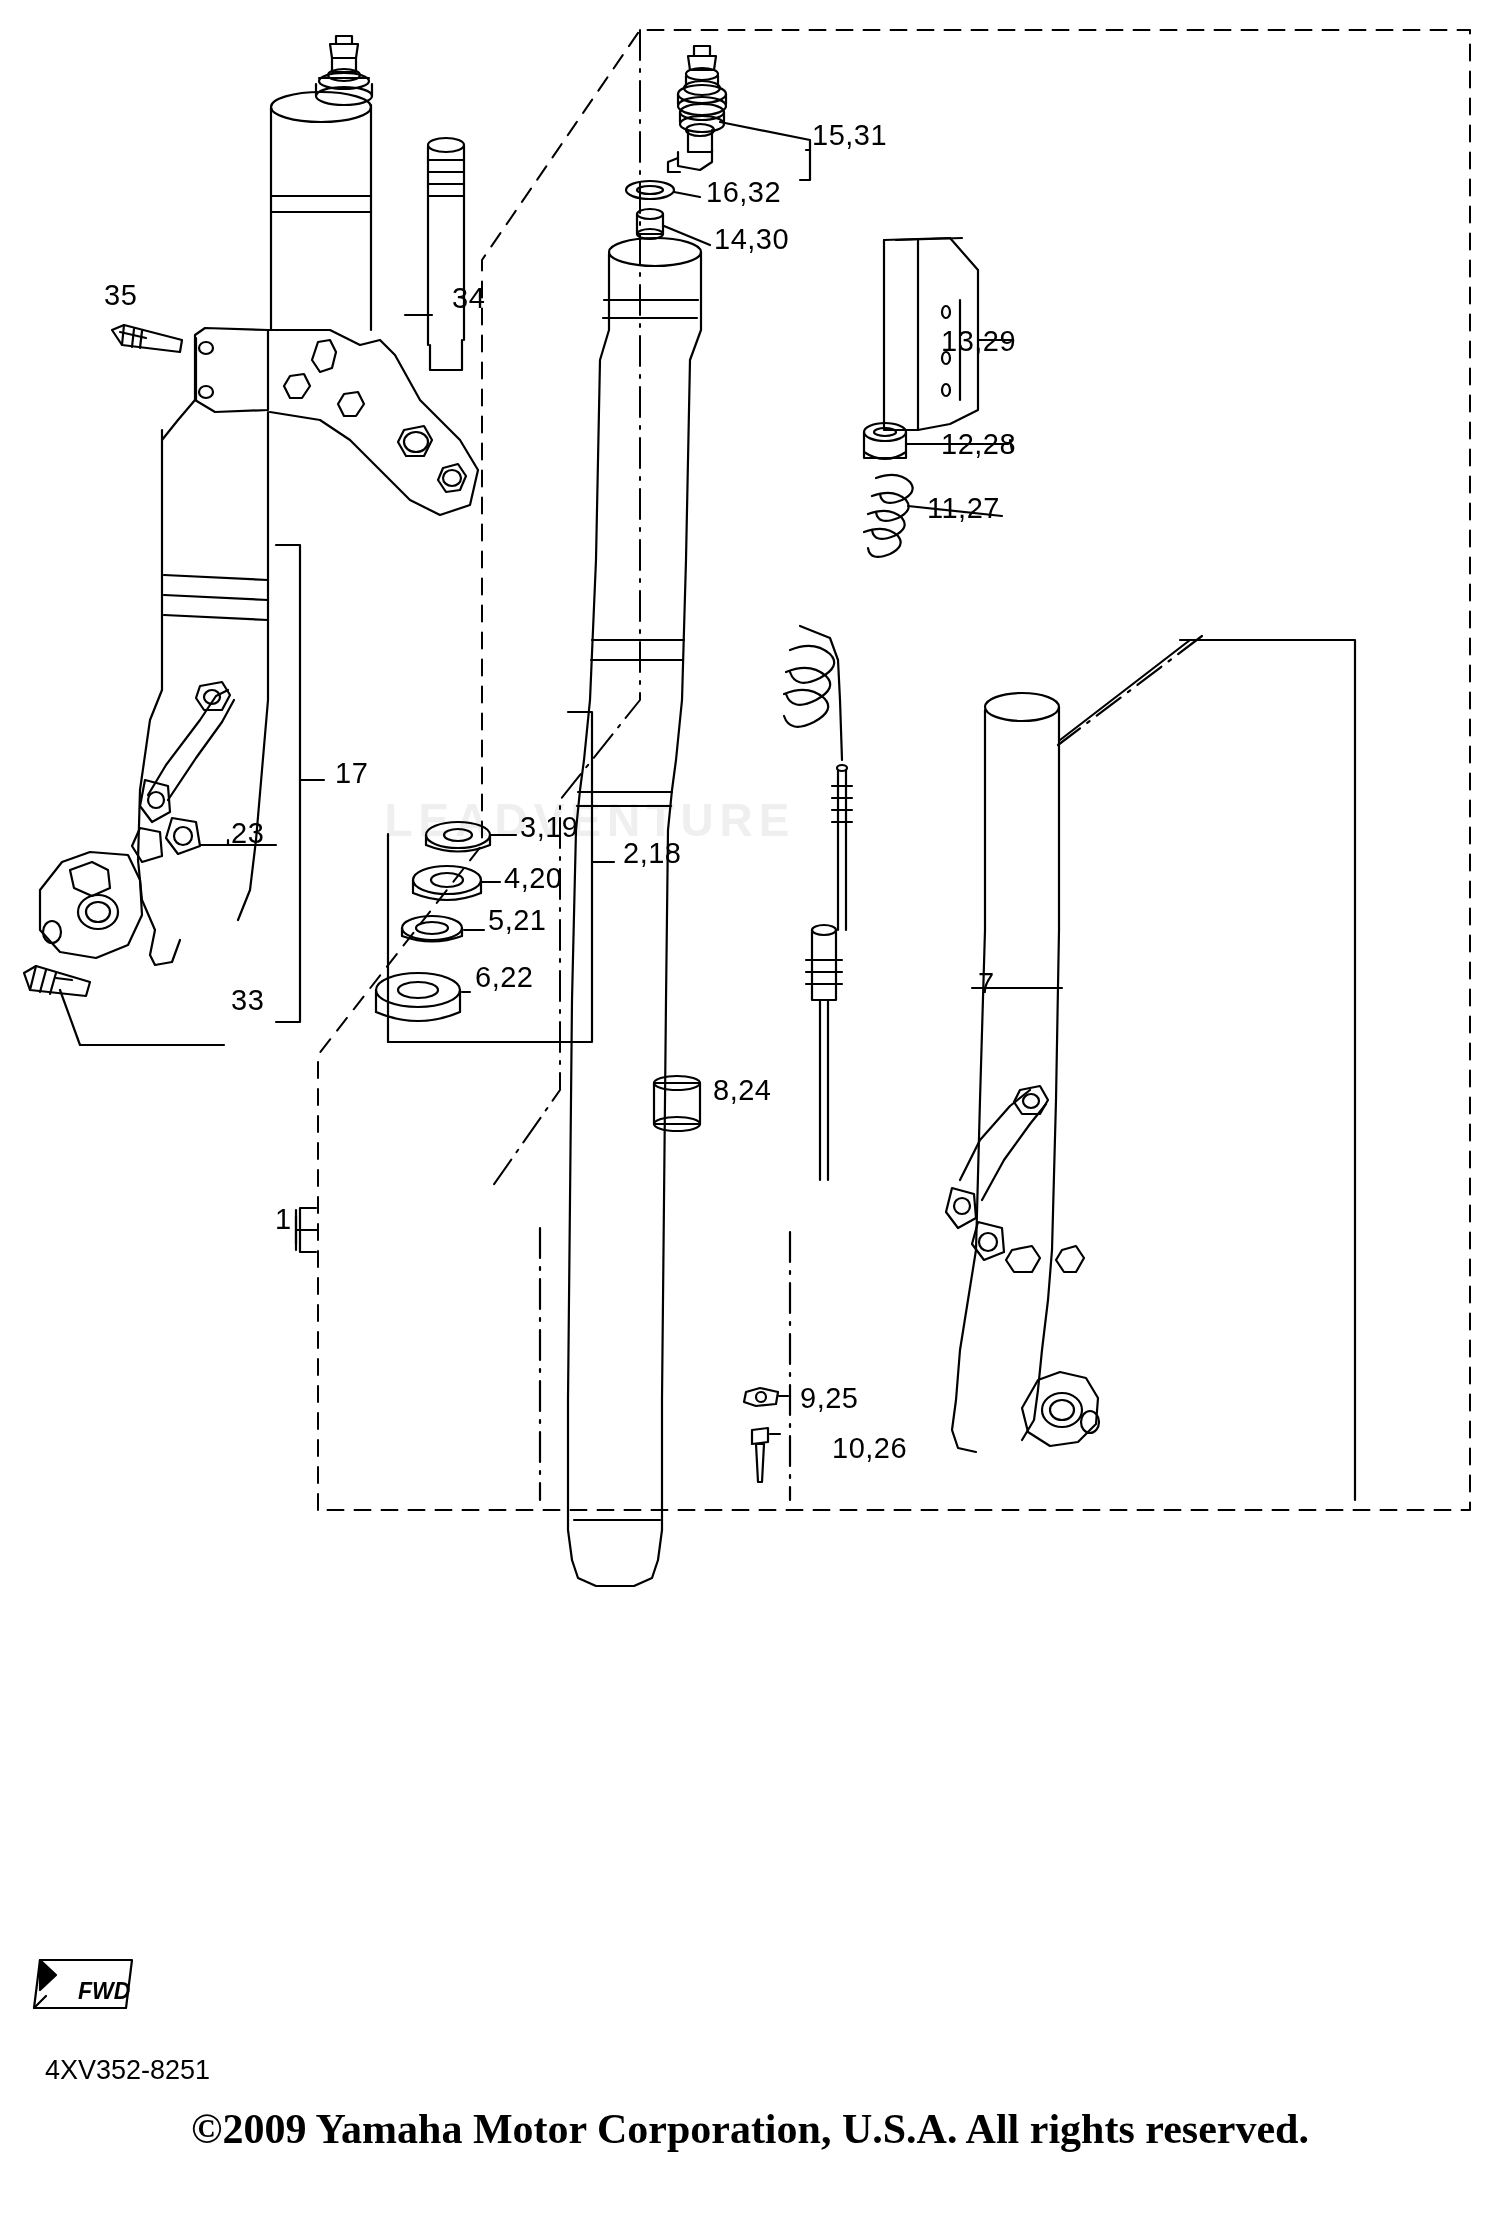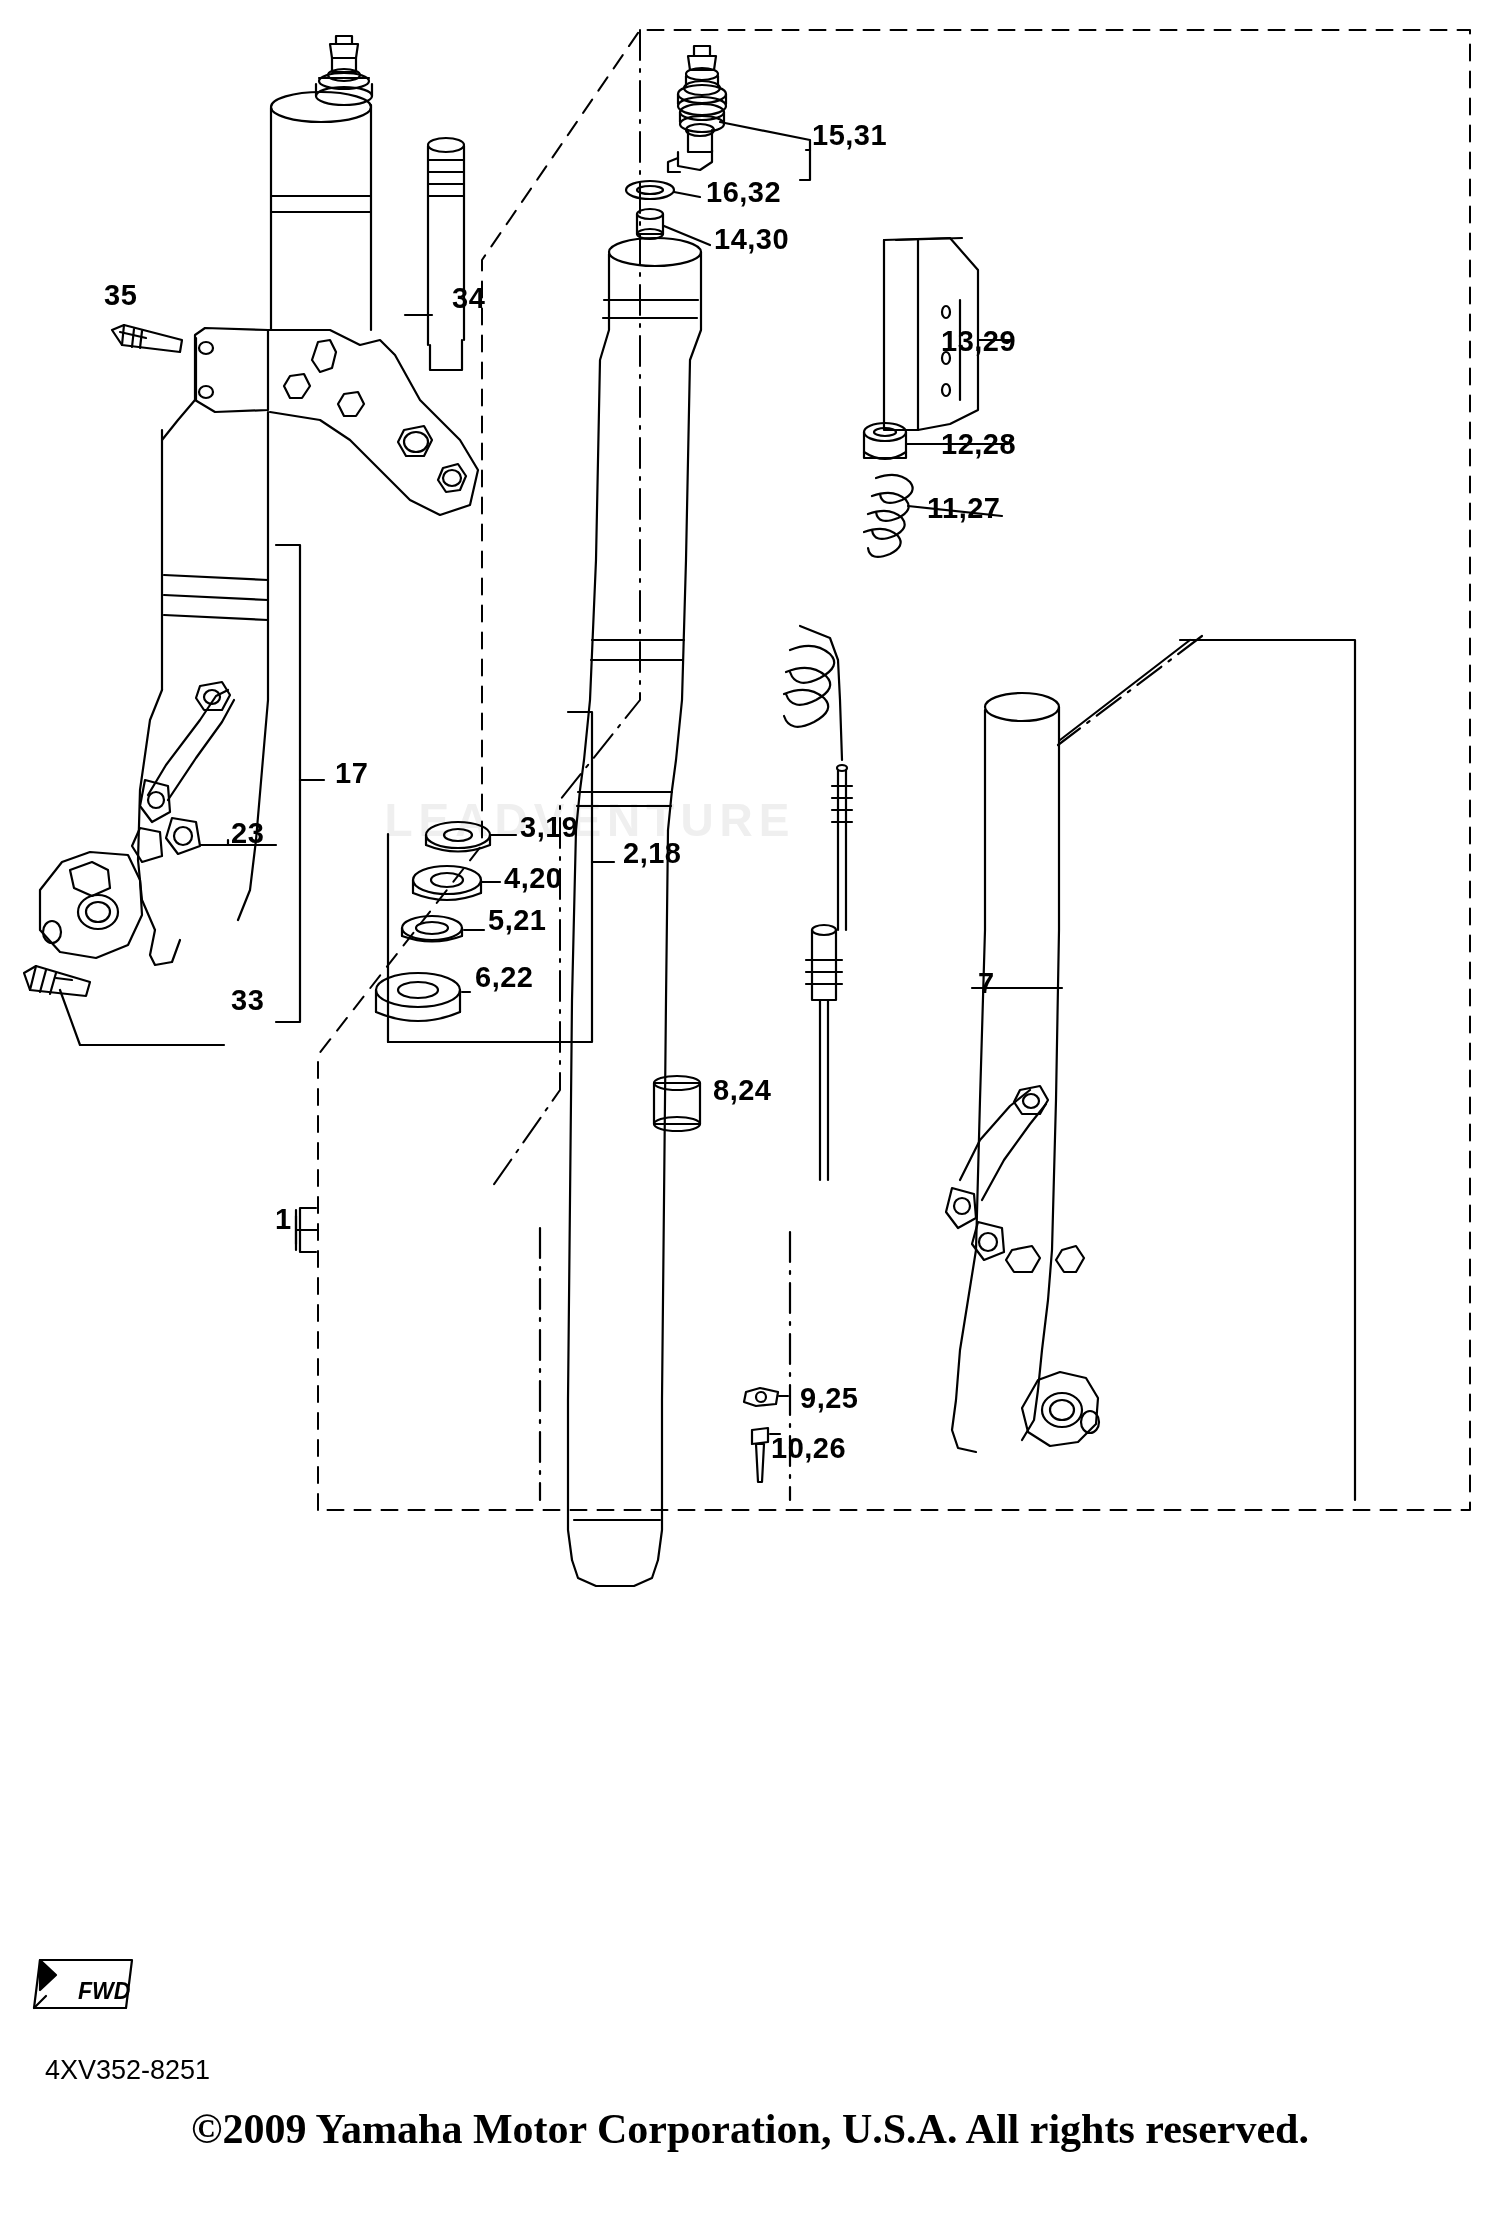--- a/index.html
+++ b/index.html
@@ -24,21 +24,21 @@
   svg.layer {
     position: absolute;
     left: 0; top: 0;
     width: 1500px;
     height: 2223px;
   }
   .callout {
     position: absolute;
     font-family: "Liberation Sans", sans-serif;
     font-size: 29px;
-    font-weight: 700;
+    font-weight: 400;
     color: #000000;
     white-space: nowrap;
     letter-spacing: 0.5px;
   }
   #watermark {
     position: absolute;
     left: 330px;
     top: 690px;
     width: 520px;
     height: 260px;
@@ -349,19 +349,19 @@
   <div class="callout" style="left:231px; top:984px;">33</div>
   <div class="callout" style="left:520px; top:811px;">3,19</div>
   <div class="callout" style="left:623px; top:837px;">2,18</div>
   <div class="callout" style="left:504px; top:862px;">4,20</div>
   <div class="callout" style="left:488px; top:904px;">5,21</div>
   <div class="callout" style="left:475px; top:961px;">6,22</div>
   <div class="callout" style="left:978px; top:967px;">7</div>
   <div class="callout" style="left:713px; top:1074px;">8,24</div>
   <div class="callout" style="left:275px; top:1203px;">1</div>
   <div class="callout" style="left:800px; top:1382px;">9,25</div>
-  <div class="callout" style="left:771px; top:1432px;">10,26</div>
+  <div class="callout" style="left:832px; top:1432px;">10,26</div>
 
   <div id="fwd-label">FWD</div>
   <div id="part-number">4XV352-8251</div>
   <div id="copyright">©2009 Yamaha Motor Corporation, U.S.A. All rights reserved.</div>
 
 </div>
 
 </body></html>

